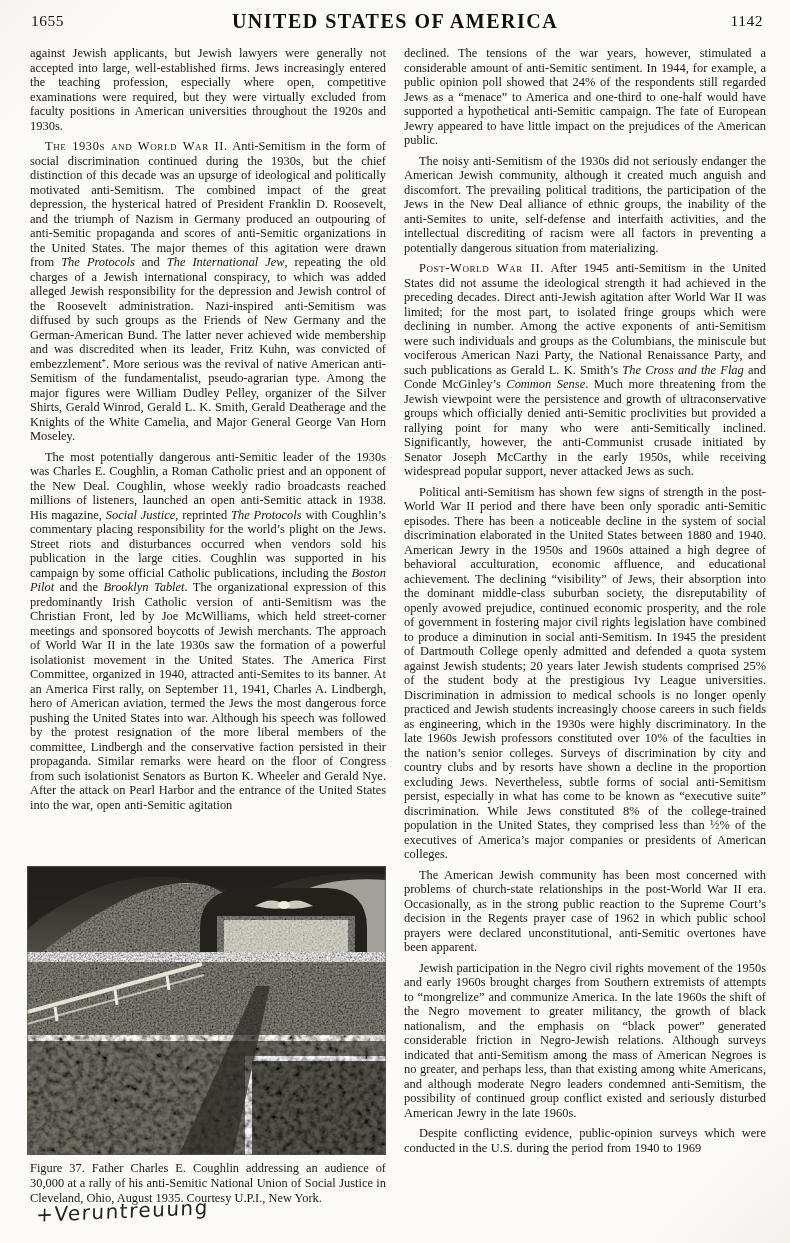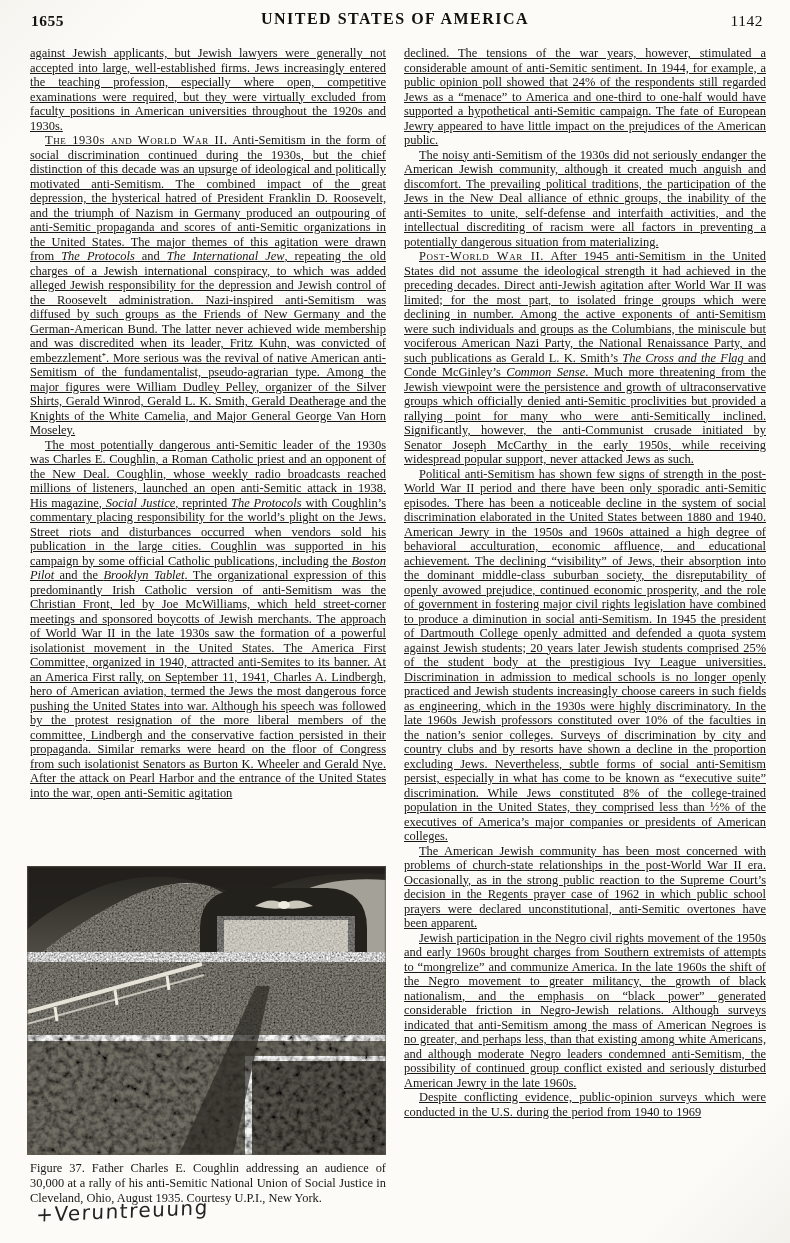--- a/index.html
+++ b/index.html
@@ -11,33 +11,33 @@
     font-family:"Liberation Serif", serif;
     color:#181715;
     overflow:hidden;
   }
   .scan-header{
     position:absolute;left:0;top:12px;width:100%;height:24px;
   }
   .pagenum{
     position:absolute;top:0;font-size:15.5px;letter-spacing:.5px;color:#15140f;
   }
-  .pagenum.left{left:31px;font-weight:bold;}
+  .pagenum.left{left:31px;}
   .pagenum.right{right:27px;}
   .scan-title{
     position:absolute;left:0;right:0;top:-2px;text-align:center;
-    font-size:16px;font-weight:700;letter-spacing:1.5px;color:#12110d;
+    font-size:20px;font-weight:700;letter-spacing:1.5px;color:#12110d;
   }
-  .col{position:absolute;top:46px;text-decoration:underline;}
+  .col{position:absolute;top:46px;}
   .para{
     margin:0;text-align:justify;
     font-size:12.45px;line-height:14.5px;word-spacing:.5px;
     hyphens:none;
   }
-  .para.indent{text-indent:15px;}
+  .para.indent{text-indent:15px;margin-top:6px;}
   .sc{font-variant:small-caps;letter-spacing:.6px;}
   .photo{
     position:absolute;left:27px;top:866px;width:359px;height:289px;margin:0;
     background:#8d8a82;
   }
   .caption{
     position:absolute;left:30px;top:1161px;width:356px;margin:0;
     font-size:12.4px;line-height:15px;text-align:justify;color:#181715;
   }
   .handwriting{

